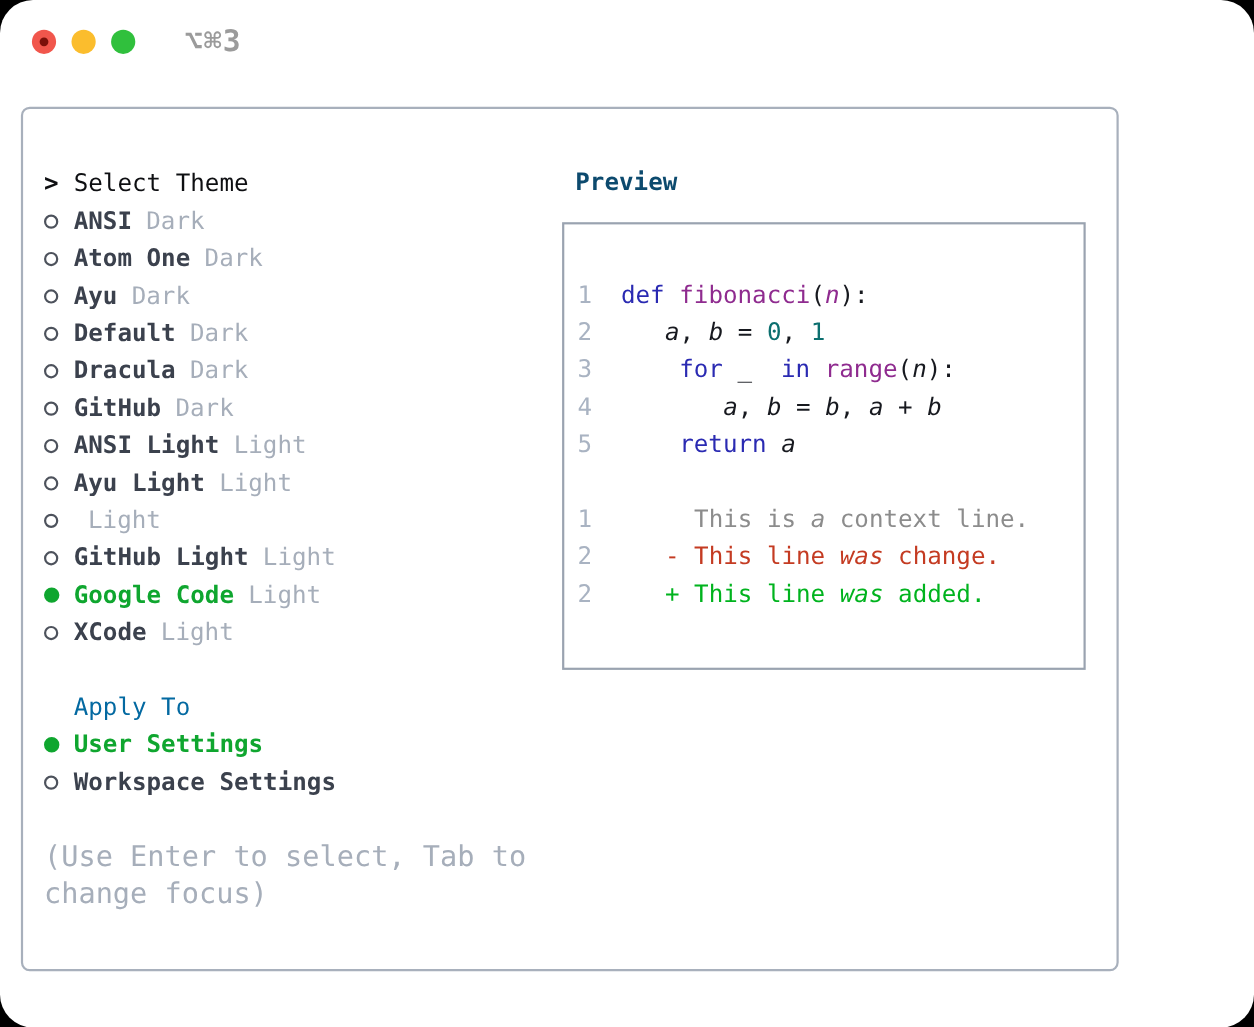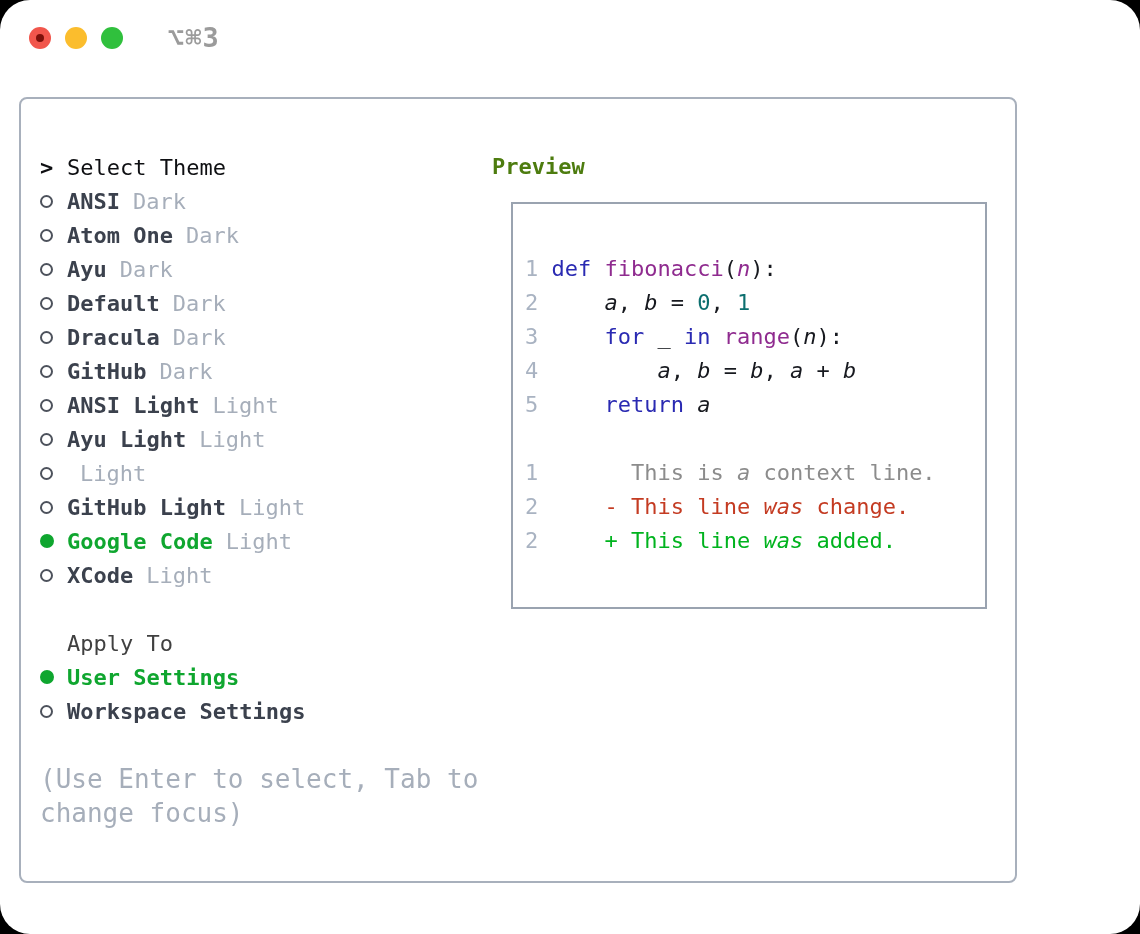--- a/index.html
+++ b/index.html
@@ -43,37 +43,37 @@
   .prompt{font-weight:bold;color:#0e0f12;}
   .hdr{font-weight:normal;color:#0e0f12;}
   .circle{
     width:13px;height:13px;border-radius:50%;
     border:2px solid #4d525c;box-sizing:border-box;
   }
   .circle.sel{background:var(--green);border-color:var(--green);width:14px;height:14px;}
   .item-name{color:var(--text);font-weight:bold;}
   .item-name.sel{color:var(--green);}
   .item-variant{color:var(--muted);margin-left:13px;}
-  .apply-hdr{color:#404040;}
+  .apply-hdr{color:#0369a1;}
   .gap{height:34px;}
   .help-line{height:34px;line-height:34px;font-size:26px;color:var(--muted);white-space:pre;}
   .clickable{cursor:pointer;}
   
   .preview-title{
-    position:absolute;left:471px;top:51px;height:34px;line-height:34px;
-    font-size:22px;font-weight:bold;color:#4d7c0f;
+    position:absolute;left:502px;top:51px;height:34px;line-height:34px;
+    font-size:22px;font-weight:bold;color:#0c4a6e;
   }
   .preview-box{
     position:absolute;left:490px;top:103px;width:476px;height:407px;
     border:2px solid #9aa3b0;background:#fff;box-sizing:border-box;overflow:hidden;
   }
   .code{padding:48px 0 0 12px;font-size:22px;line-height:34px;}
   .cl{height:34px;white-space:pre;}
   .seg-ln{color:var(--ln);}
-  .seg-kw{color:var(--kw);}
+  .seg-kw{color:var(--kw);margin-left:13px;}
   .seg-fn{color:var(--fn);}
   .seg-fni{color:var(--fn);font-style:italic;}
   .seg-lit{color:var(--lit);}
   .seg-pl{color:var(--plain);}
   .seg-v{color:var(--plain);font-style:italic;}
   .seg-ctx{color:var(--ctx);}
   .seg-ctxi{color:var(--ctx);font-style:italic;}
   .seg-del{color:var(--del);}
   .seg-deli{color:var(--del);font-style:italic;}
   .seg-add{color:var(--add);}

